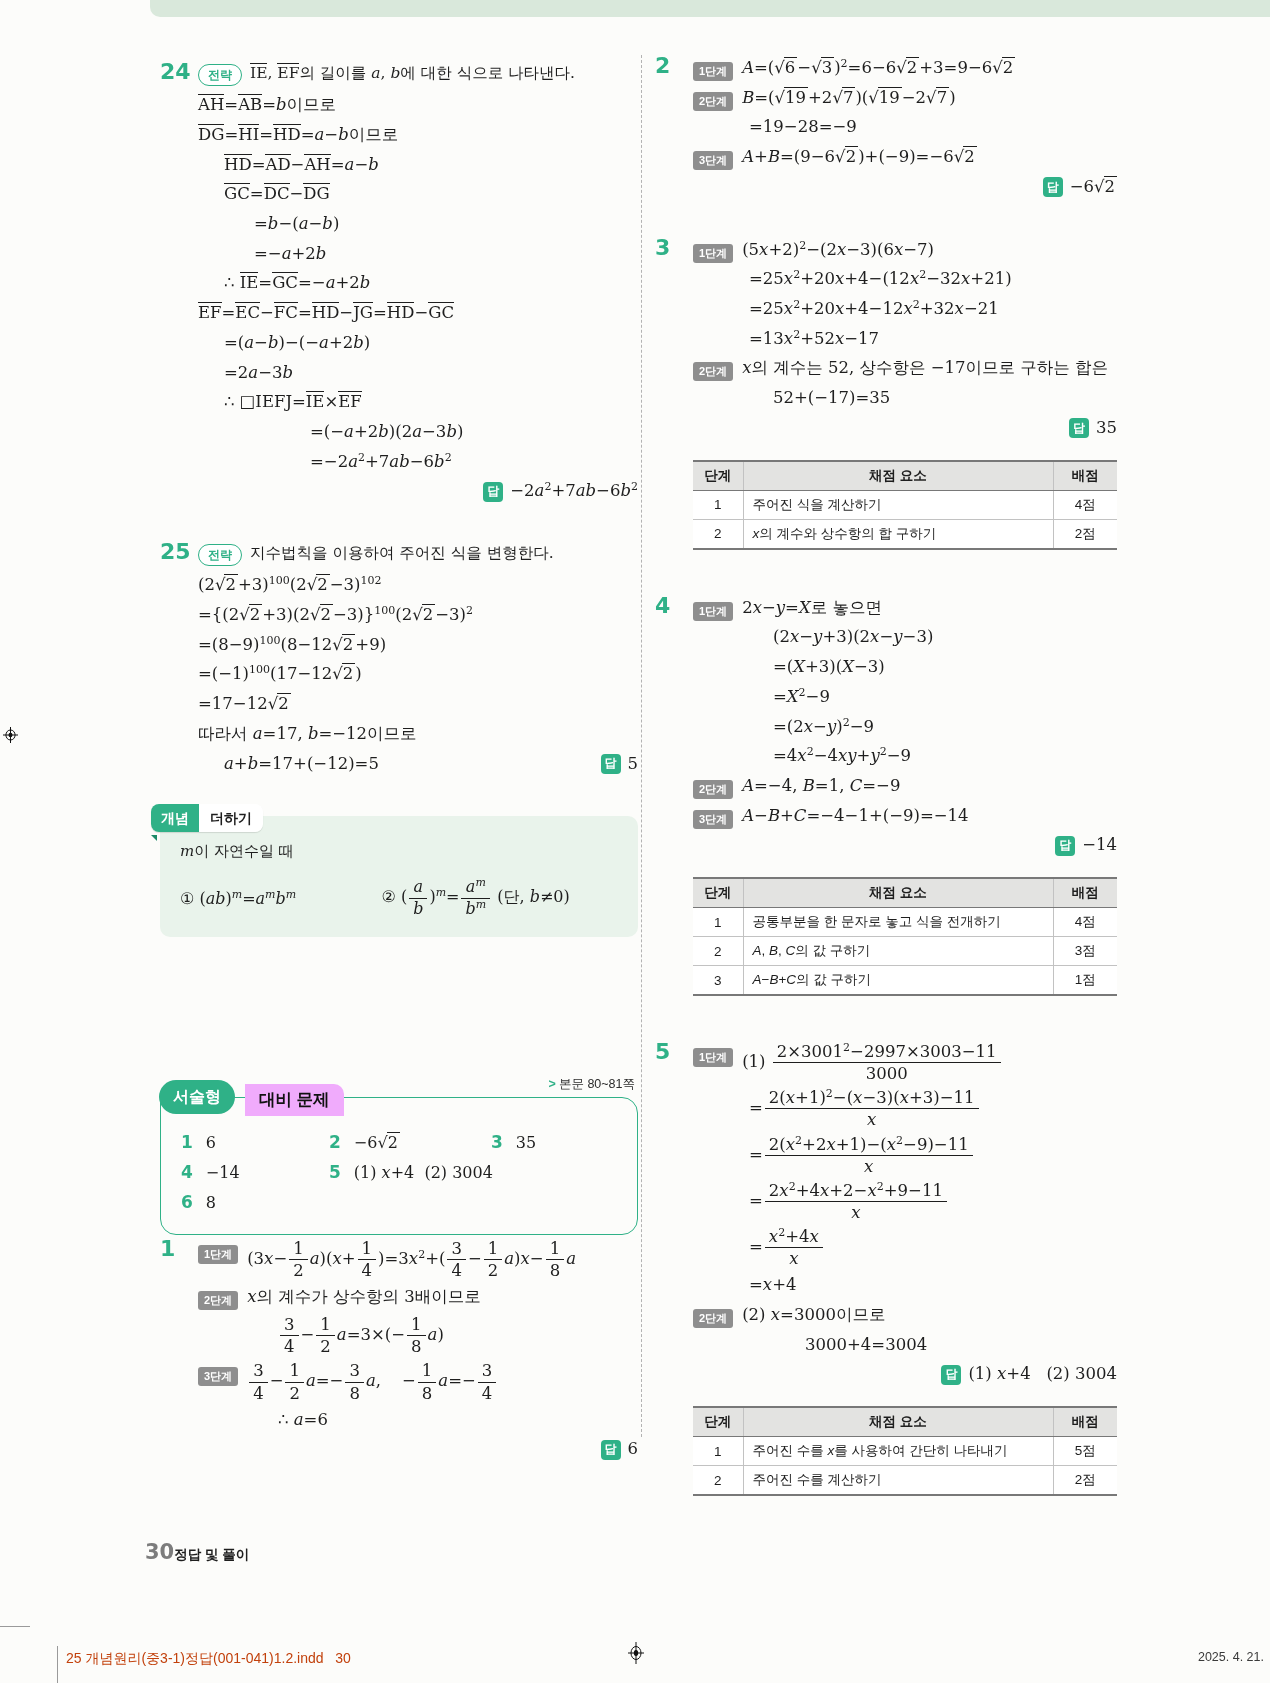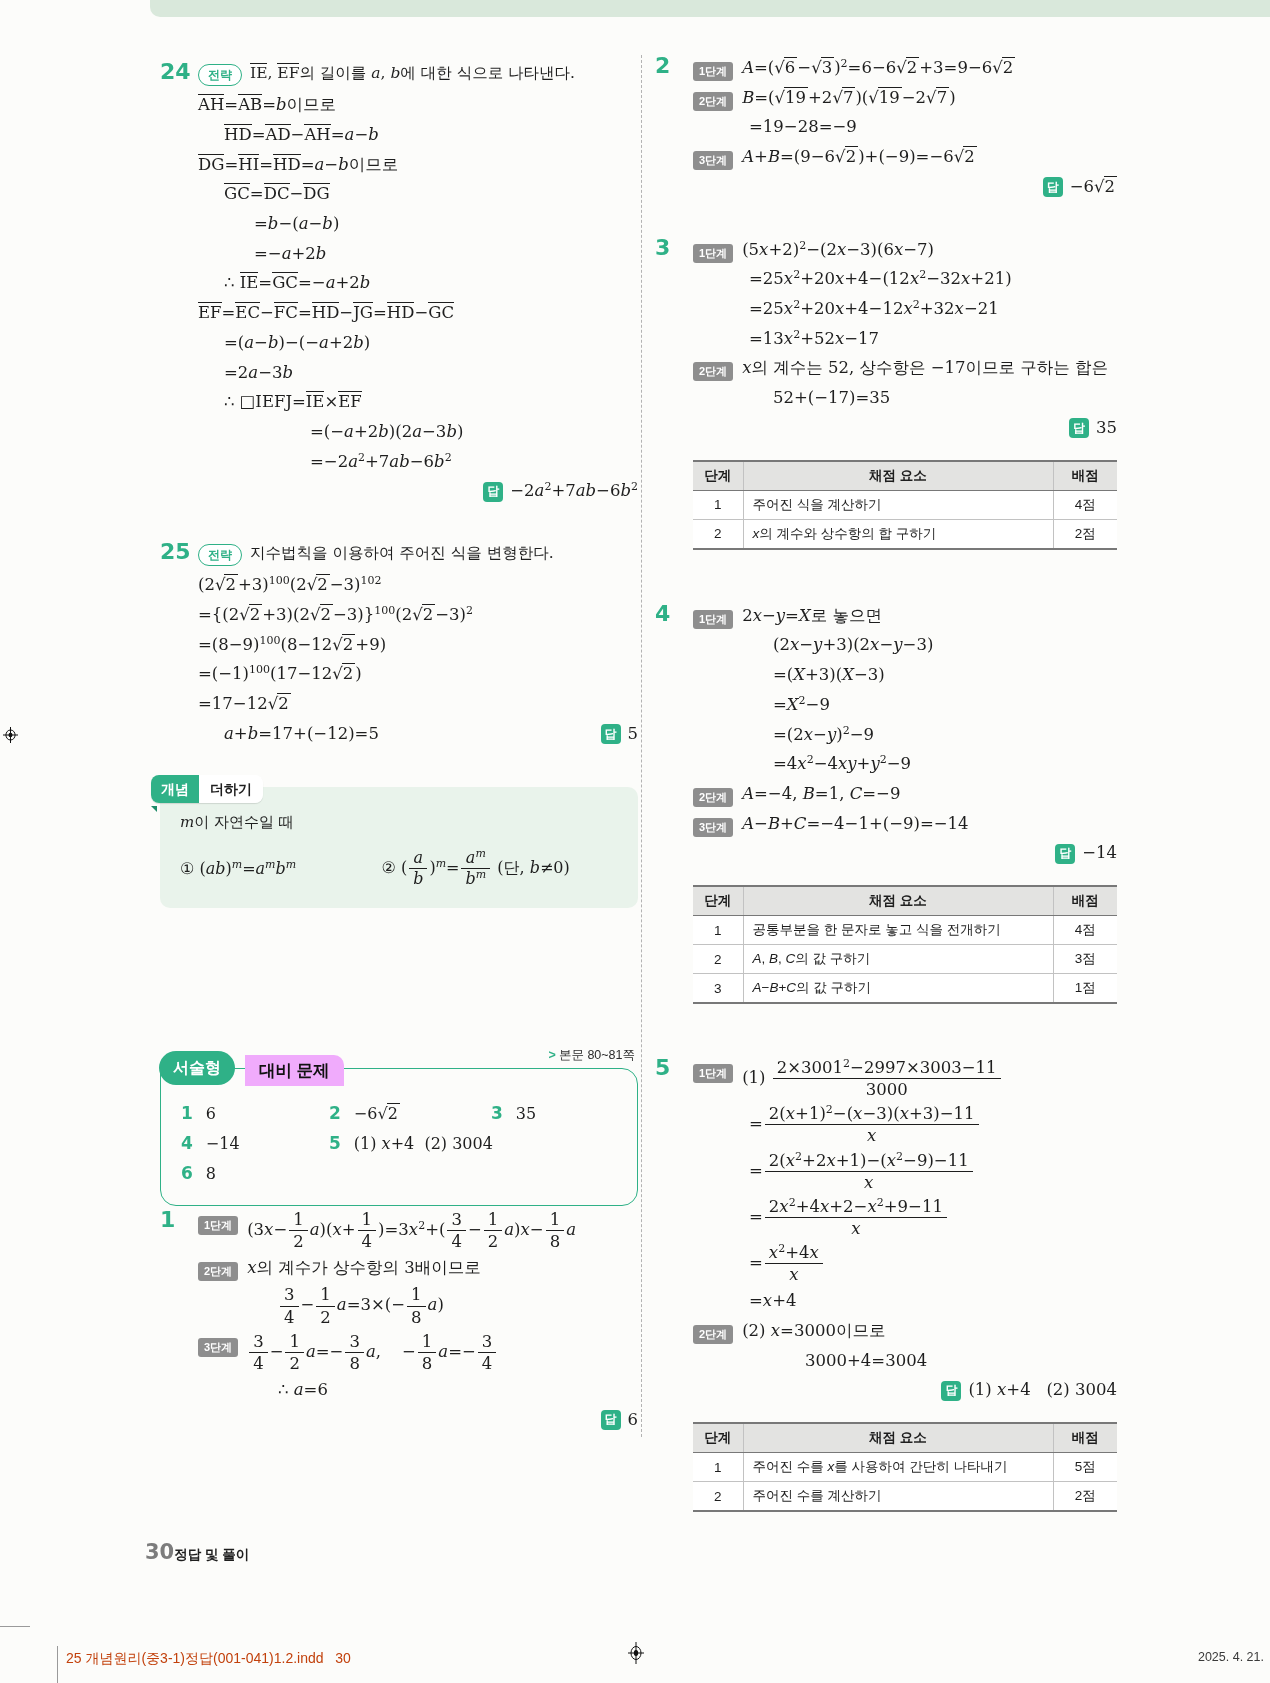--- a/index.html
+++ b/index.html
@@ -21,21 +21,21 @@
   .answr{margin-left:auto;display:flex;align-items:center;gap:7px;padding-left:14px}
   .abadge{flex:none;width:20px;height:20px;background:#2fb187;color:#fff;border-radius:4px;display:flex;align-items:center;justify-content:center;font-size:12px;font-weight:bold;font-family:"Liberation Sans",sans-serif}
   .ol{display:inline-block;border-top:1.4px solid #1e1e1e;line-height:1.12;padding-top:1px}
   .ol i,.rm i{font-style:normal}
   sup{font-size:11px;vertical-align:super;line-height:0}
   .sq{white-space:nowrap}
   .sqi{border-top:1.4px solid #1e1e1e;padding:0 2px 0 1px;margin-left:-1px}
   .fr{display:inline-flex;flex-direction:column;vertical-align:middle;text-align:center;margin:0 2px}
   .fr .nu{display:block;padding:0 4px;line-height:1.28}
   .fr .de{display:block;border-top:1.4px solid #1e1e1e;padding:0 4px;line-height:1.28}
-  table.grade{border-collapse:collapse;width:100%;margin:18px 0 20px;font-size:13.5px;font-family:"Liberation Sans",sans-serif}
+  table.grade{border-collapse:collapse;width:100%;margin:18px 0 12px;font-size:13.5px;font-family:"Liberation Sans",sans-serif}
   .grade th{background:#e3e3e1;font-weight:bold;border-top:2px solid #787878;border-bottom:1px solid #787878;padding:5px 4px}
   .grade td{border-bottom:1px solid #c2c2c2;padding:5px 9px;background:#fff}
   .grade tr:last-child td{border-bottom:2px solid #787878}
   .grade th+th,.grade td+td{border-left:1px solid #c2c2c2}
   .grade .c-step{width:50px;text-align:center}
   .grade .c-score{width:64px;text-align:center}
   .concept-box{position:relative;background:#e9f3eb;border-radius:10px;margin:36px 0 0;padding:26px 20px 18px}
   .concept-tab{position:absolute;top:-12px;left:-9px;display:inline-flex;border-radius:8px;overflow:hidden;font-size:14px;font-weight:bold;line-height:1;box-shadow:0 1px 1px rgba(0,0,0,.12)}
   .ct-l{background:#2fb187;color:#fff;padding:7px 10px}
   .ct-r{background:#fff;color:#1e1e1e;padding:7px 11px}
@@ -77,24 +77,24 @@
           <div class="pnum">24</div>
           <div class="pbody">
             <div class="ln strat">
               <span class="strat-badge">전략</span>
               <span class="mtx"><span class="ol"><i>I</i><i>E</i></span>, <span class="ol"><i>E</i><i>F</i></span>의 길이를 <i>a</i>, <i>b</i>에 대한 식으로 나타낸다.</span>
             </div>
             <div class="ln">
               <span class="mtx in0"><span class="ol"><i>A</i><i>H</i></span>=<span class="ol"><i>A</i><i>B</i></span>=<i>b</i>이므로</span>
             </div>
             <div class="ln">
+              <span class="mtx in0"><span class="ol"><i>D</i><i>G</i></span>=<span class="ol"><i>H</i><i>I</i></span>=<span class="ol"><i>H</i><i>D</i></span>=<i>a</i>−<i>b</i>이므로</span>
+            </div>
+            <div class="ln">
               <span class="mtx in1"><span class="ol"><i>H</i><i>D</i></span>=<span class="ol"><i>A</i><i>D</i></span>−<span class="ol"><i>A</i><i>H</i></span>=<i>a</i>−<i>b</i></span>
-            </div>
-            <div class="ln">
-              <span class="mtx in0"><span class="ol"><i>D</i><i>G</i></span>=<span class="ol"><i>H</i><i>I</i></span>=<span class="ol"><i>H</i><i>D</i></span>=<i>a</i>−<i>b</i>이므로</span>
             </div>
             <div class="ln">
               <span class="mtx in1"><span class="ol"><i>G</i><i>C</i></span>=<span class="ol"><i>D</i><i>C</i></span>−<span class="ol"><i>D</i><i>G</i></span></span>
             </div>
             <div class="ln">
               <span class="mtx in2">=<i>b</i>−(<i>a</i>−<i>b</i>)</span>
             </div>
             <div class="ln">
               <span class="mtx in2">=−<i>a</i>+2<i>b</i></span>
             </div>
@@ -143,20 +143,23 @@
               <span class="mtx in0">={(2<span class="sq">√<span class="sqi">2</span></span>+3)(2<span class="sq">√<span class="sqi">2</span></span>−3)}<sup>100</sup>(2<span class="sq">√<span class="sqi">2</span></span>−3)<sup>2</sup></span>
             </div>
             <div class="ln">
               <span class="mtx in0">=(8−9)<sup>100</sup>(8−12<span class="sq">√<span class="sqi">2</span></span>+9)</span>
             </div>
             <div class="ln">
               <span class="mtx in0">=(−1)<sup>100</sup>(17−12<span class="sq">√<span class="sqi">2</span></span>)</span>
             </div>
             <div class="ln">
               <span class="mtx in0">=17−12<span class="sq">√<span class="sqi">2</span></span></span>
+            </div>
+            <div class="ln">
+              <span class="mtx in0">따라서 <i>a</i>=17, <i>b</i>=−12이므로</span>
             </div>
             <div class="ln">
               <span class="mtx in1"><i>a</i>+<i>b</i>=17+(−12)=5</span>
               <span class="answr">
                 <span class="abadge">답</span>
                 <span class="mtx">5</span>
               </span>
             </div>
           </div>
         </section>

